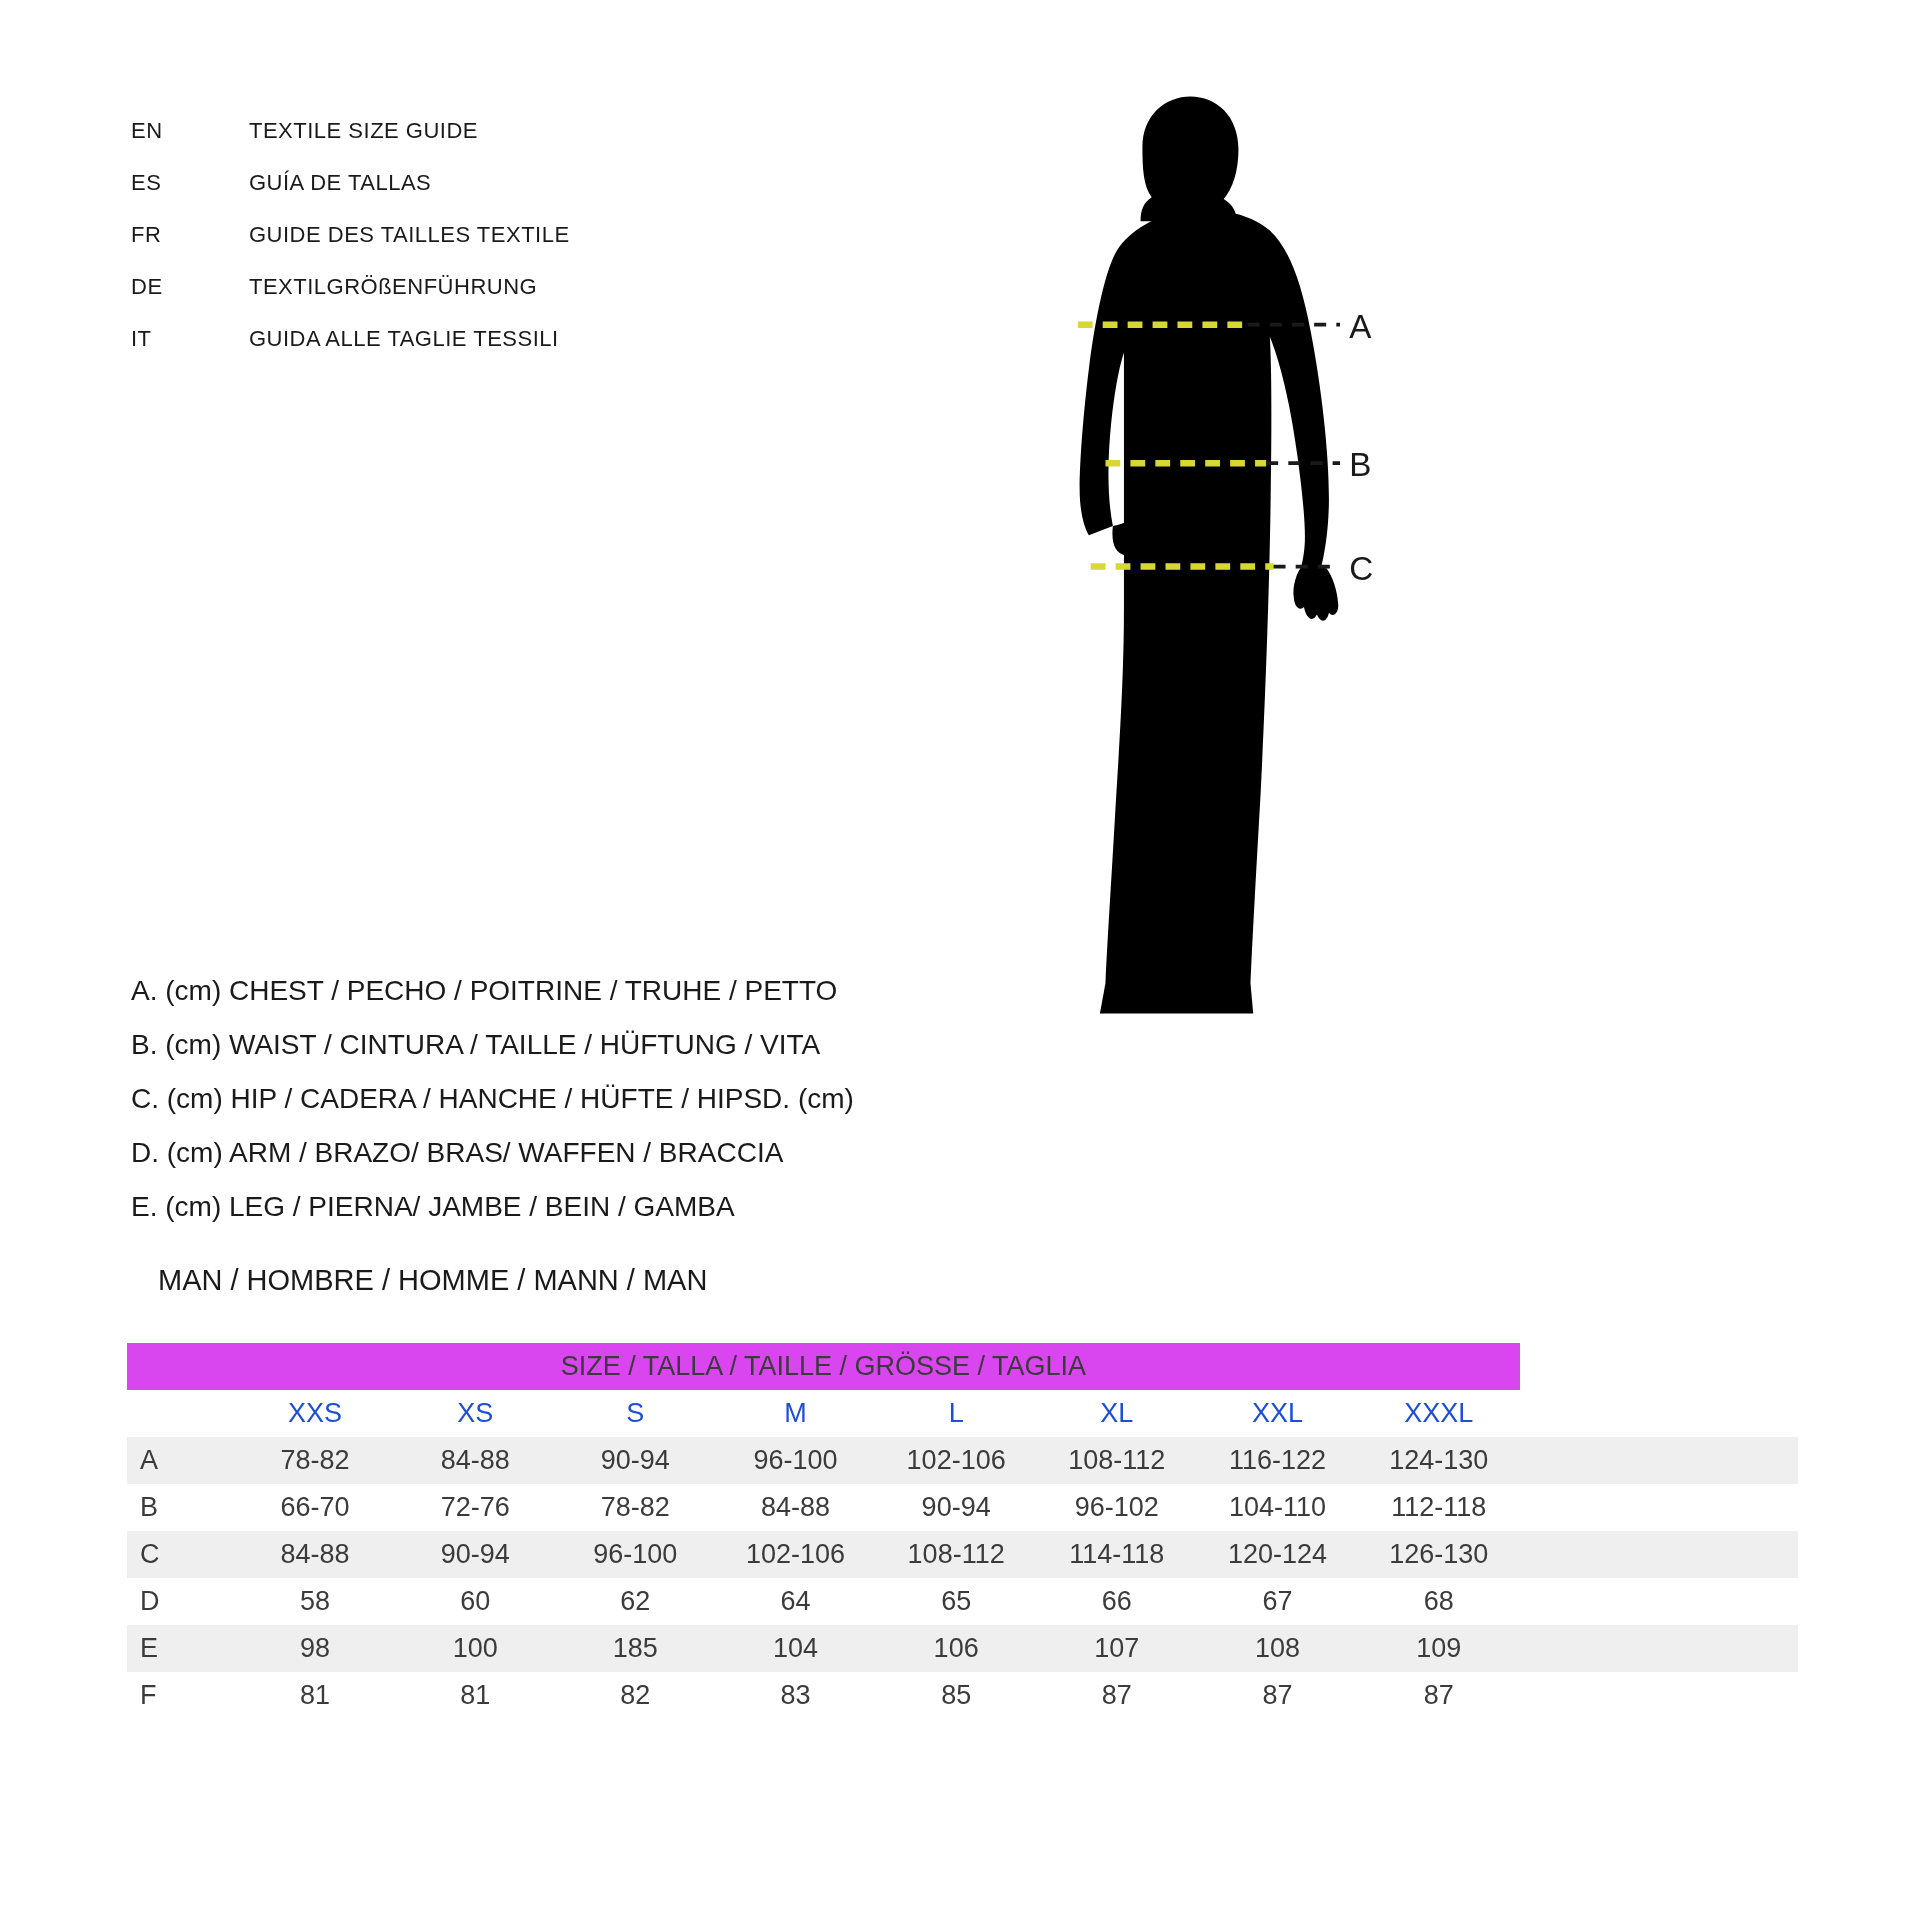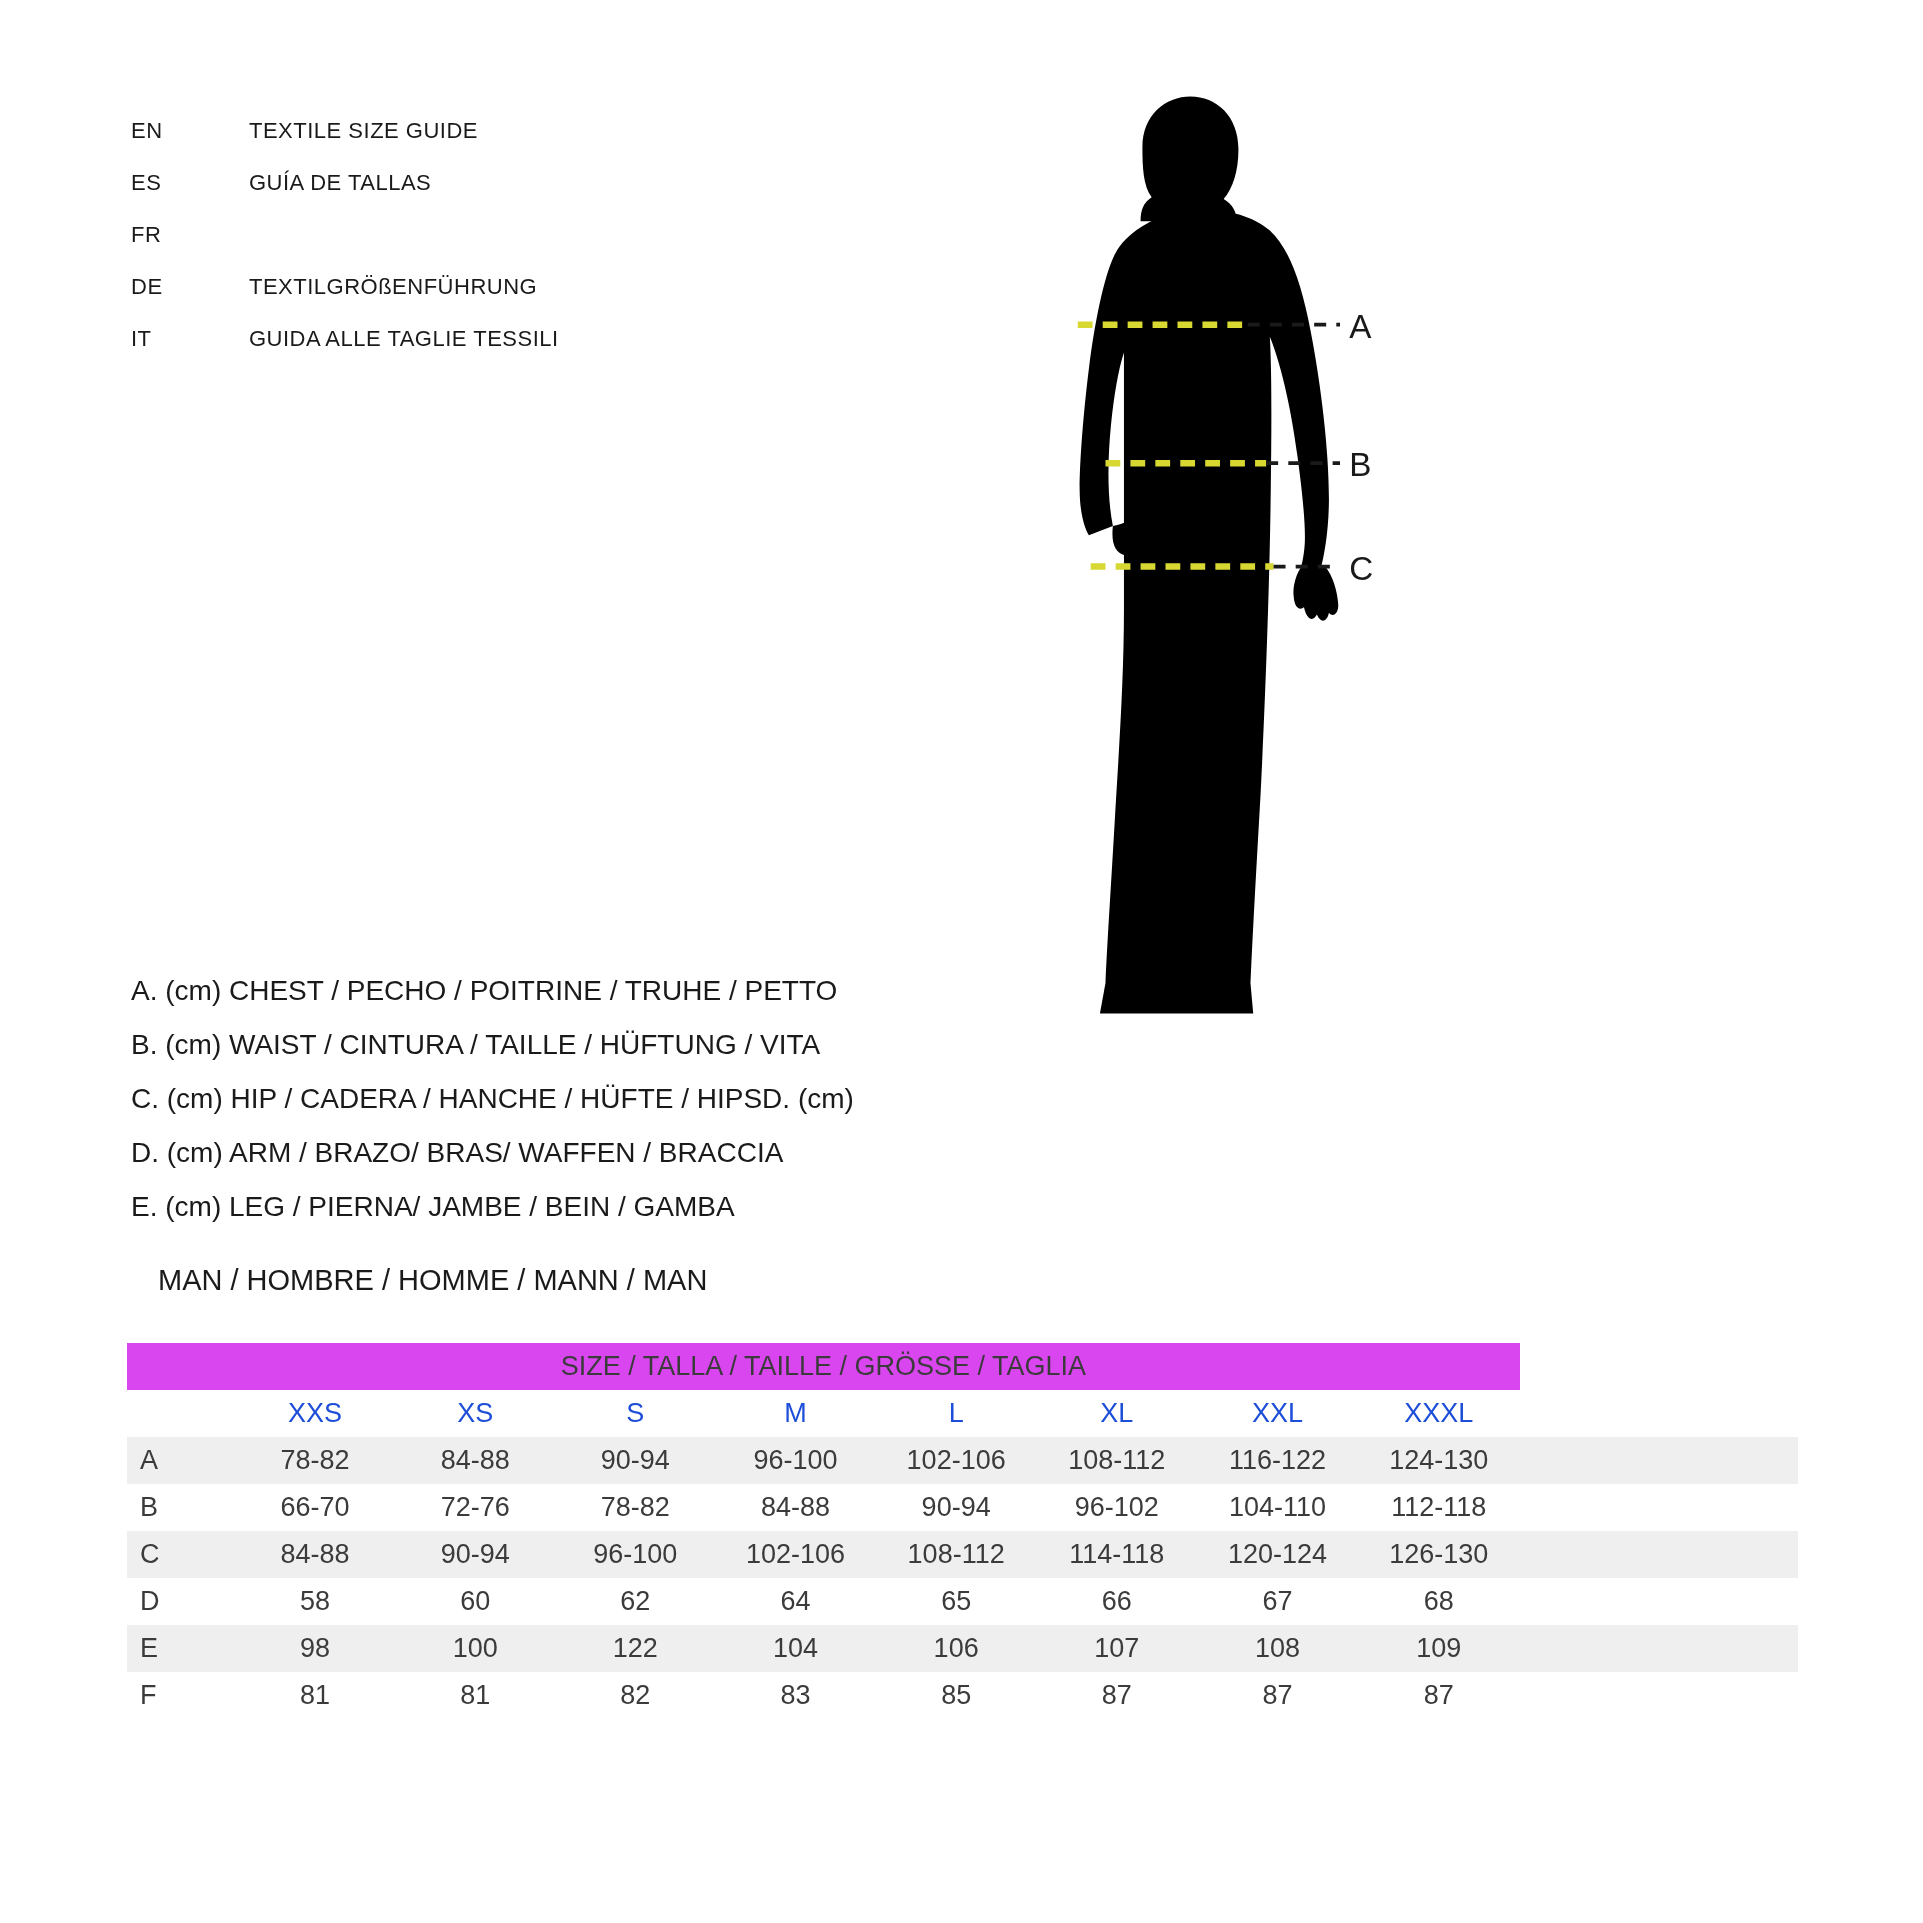--- a/index.html
+++ b/index.html
@@ -130,20 +130,21 @@
   <div class="title-row">
     <span class="title-lang">EN</span>
     <span class="title-text">TEXTILE SIZE GUIDE</span>
   </div>
   <div class="title-row">
     <span class="title-lang">ES</span>
     <span class="title-text">GUÍA DE TALLAS</span>
   </div>
   <div class="title-row">
     <span class="title-lang">FR</span>
+    <span class="title-text">GUIDE DES TAILLES TEXTILE</span>
   </div>
   <div class="title-row">
     <span class="title-lang">DE</span>
     <span class="title-text">TEXTILGRÖßENFÜHRUNG</span>
   </div>
   <div class="title-row">
     <span class="title-lang">IT</span>
     <span class="title-text">GUIDA ALLE TAGLIE TESSILI</span>
   </div>
 </div>
@@ -308,21 +309,21 @@
       <td>66</td>
       <td>67</td>
       <td>68</td>
       <td></td>
     </tr>
 
     <tr class="row-alt">
       <td class="col-label">E</td>
       <td>98</td>
       <td>100</td>
-      <td>122</td>
+      <td>185</td>
       <td>104</td>
       <td>106</td>
       <td>107</td>
       <td>108</td>
       <td>109</td>
       <td></td>
     </tr>
 
     <tr class="row-plain">
       <td class="col-label">F</td>

